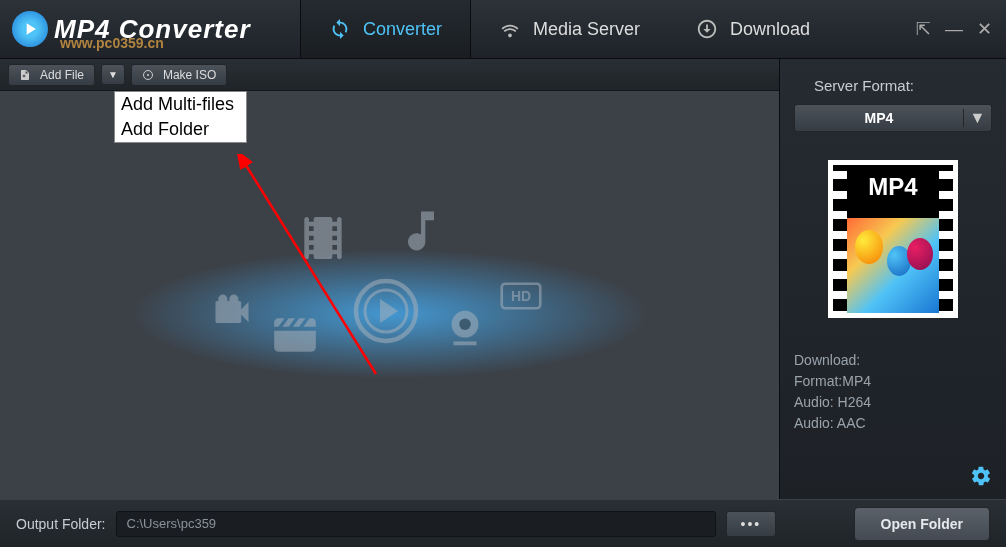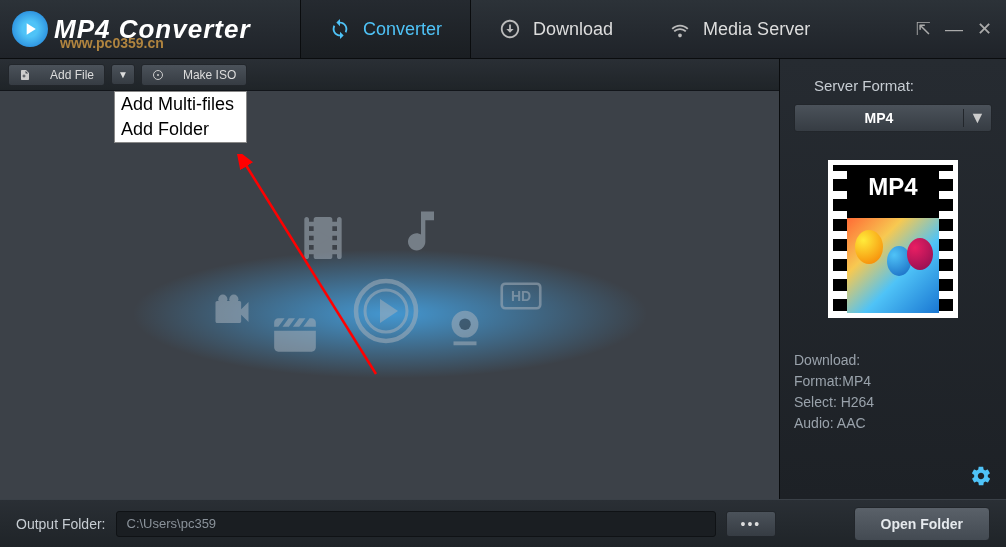--- a/index.html
+++ b/index.html
@@ -16,21 +16,21 @@
 .nav-tab.active { background: linear-gradient(#252a30, #1a1e22); color: #4fc3f7; border-left: 1px solid #0a0c0e; border-right: 1px solid #0a0c0e; }
 .nav-tab .icon { width: 22px; height: 22px; }
 
 .window-controls { display: flex; gap: 14px; padding-right: 14px; align-items: center; }
 .window-controls span { color: #aaa; cursor: pointer; font-size: 18px; }
 
 .main-area { display: flex; height: 440px; }
 .left-panel { flex: 1; background: #3c4148; position: relative; display: flex; flex-direction: column; }
 
 .toolbar { height: 32px; background: linear-gradient(#2a2f35, #1f2428); display: flex; align-items: center; padding: 0 8px; gap: 6px; border-bottom: 1px solid #12151a; }
-.tb-button { background: linear-gradient(#4b525a, #363c43); border: 1px solid #22262b; border-radius: 3px; color: #ddd; font-size: 12px; padding: 3px 10px; display: flex; align-items: center; gap: 19px; cursor: pointer; }
+.tb-button { background: linear-gradient(#4b525a, #363c43); border: 1px solid #22262b; border-radius: 3px; color: #ddd; font-size: 12px; padding: 3px 10px; display: flex; align-items: center; gap: 9px; cursor: pointer; }
 .tb-dropdown-btn { background: linear-gradient(#4b525a, #363c43); border: 1px solid #22262b; border-radius: 3px; color: #ddd; font-size: 10px; padding: 4px 6px; cursor: pointer; }
 
 .dropdown-menu { position: absolute; top: 32px; left: 114px; background: #fff; border: 1px solid #888; z-index: 100; }
 .dropdown-item { padding: 2px 12px 2px 6px; color: #000; font-size: 18px; cursor: pointer; white-space: nowrap; }
 
 .canvas { flex: 1; position: relative; display: flex; align-items: center; justify-content: center; }
 .icon-cluster { position: relative; width: 340px; height: 170px; opacity: 0.55; }
 .cluster-item { position: absolute; color: #a5b0bb; }
 .play-center { left: 130px; top: 65px; width: 72px; height: 72px; }
 .glow { position: absolute; bottom: 120px; left: 50%; transform: translateX(-50%); width: 520px; height: 130px; background: radial-gradient(ellipse, rgba(70,180,255,0.75) 0%, rgba(70,180,255,0) 70%); pointer-events: none; }
@@ -79,29 +79,29 @@
 
   <div class="nav-tabs">
     <div class="nav-tab active">
       <svg class="icon" viewBox="0 0 24 24">
           <path fill="#4fc3f7" d="M12 4V1L8 5l4 4V6c3.3 0 6 2.7 6 6 0 1-.3 2-.7 2.8l1.5 1.5C19.5 15 20 13.6 20 12c0-4.4-3.6-8-8-8zm0 14c-3.3 0-6-2.7-6-6 0-1 .3-2 .7-2.8L5.2 7.7C4.5 9 4 10.4 4 12c0 4.4 3.6 8 8 8v3l4-4-4-4v3z"></path>
         </svg>
       <span>Converter</span>
     </div>
     <div class="nav-tab">
       <svg class="icon" viewBox="0 0 24 24">
-          <path fill="#bbb" d="M12 2C6.5 2 2 6.5 2 12s4.5 10 10 10 10-4.5 10-10S17.5 2 12 2zm0 18c-4.4 0-8-3.6-8-8s3.6-8 8-8 8 3.6 8 8-3.6 8-8 8zm-1-13h2v5h3l-4 4-4-4h3V7z"></path>
-        </svg>
-      <span>Download</span>
+          <path fill="#bbb" d="M12 21c1.1 0 2-.9 2-2s-.9-2-2-2-2 .9-2 2 .9 2 2 2zm-5.6-5.6c3.1-3.1 8.1-3.1 11.2 0l1.4-1.4c-3.9-3.9-10.1-3.9-14 0l1.4 1.4zM2.8 11.2l1.4 1.4c4.3-4.3 11.3-4.3 15.6 0l1.4-1.4c-5.1-5.1-13.3-5.1-18.4 0z"></path>
+        </svg>
+      <span>Media Server</span>
     </div>
     <div class="nav-tab">
       <svg class="icon" viewBox="0 0 24 24">
-          <path fill="#bbb" d="M12 21c1.1 0 2-.9 2-2s-.9-2-2-2-2 .9-2 2 .9 2 2 2zm-5.6-5.6c3.1-3.1 8.1-3.1 11.2 0l1.4-1.4c-3.9-3.9-10.1-3.9-14 0l1.4 1.4zM2.8 11.2l1.4 1.4c4.3-4.3 11.3-4.3 15.6 0l1.4-1.4c-5.1-5.1-13.3-5.1-18.4 0z"></path>
-        </svg>
-      <span>Media Server</span>
+          <path fill="#bbb" d="M12 2C6.5 2 2 6.5 2 12s4.5 10 10 10 10-4.5 10-10S17.5 2 12 2zm0 18c-4.4 0-8-3.6-8-8s3.6-8 8-8 8 3.6 8 8-3.6 8-8 8zm-1-13h2v5h3l-4 4-4-4h3V7z"></path>
+        </svg>
+      <span>Download</span>
     </div>
   </div>
 
   <div class="window-controls">
     <span>⇱</span>
     <span>—</span>
     <span>✕</span>
   </div>
 </div>
 
@@ -192,21 +192,21 @@
           <div class="balloon b1"></div>
             <div class="balloon b2"></div>
             <div class="balloon b3"></div>
         </div>
       </div>
     </div>
 
     <div class="details">
       <div>Download:</div>
       <div>Format:MP4</div>
-      <div>Select: H264</div>
+      <div>Audio: H264</div>
       <div>Audio: AAC</div>
     </div>
 
     <div class="gear-btn">
       <svg width="22" height="22" viewBox="0 0 24 24">
           <path fill="#4fc3f7" d="M19.4 13c0-.3.1-.7.1-1s0-.7-.1-1l2.1-1.7c.2-.2.3-.4.1-.7l-2-3.5c-.1-.2-.4-.3-.6-.2l-2.5 1c-.5-.4-1.1-.7-1.7-1l-.4-2.7c0-.2-.2-.4-.5-.4h-4c-.3 0-.5.2-.5.4l-.4 2.7c-.6.3-1.2.6-1.7 1l-2.5-1c-.2-.1-.5 0-.6.2l-2 3.5c-.1.2-.1.5.1.7L4.6 11c0 .3-.1.7-.1 1s0 .7.1 1l-2.1 1.7c-.2.2-.3.4-.1.7l2 3.5c.1.2.4.3.6.2l2.5-1c.5.4 1.1.7 1.7 1l.4 2.7c0 .2.2.4.5.4h4c.3 0 .5-.2.5-.4l.4-2.7c.6-.3 1.2-.6 1.7-1l2.5 1c.2.1.5 0 .6-.2l2-3.5c.1-.2.1-.5-.1-.7L19.4 13zM12 15.5c-1.9 0-3.5-1.6-3.5-3.5s1.6-3.5 3.5-3.5 3.5 1.6 3.5 3.5-1.6 3.5-3.5 3.5z"></path>
         </svg>
     </div>
   </div>
 </div>

